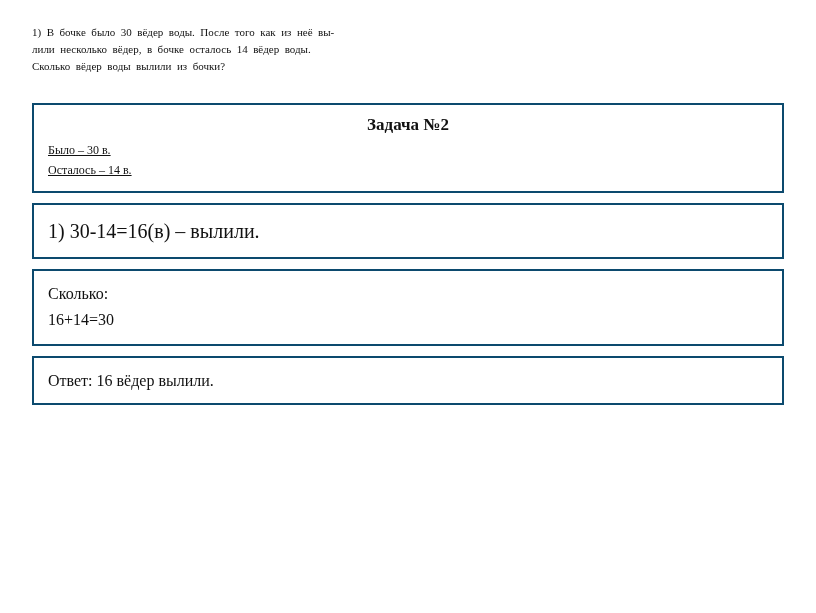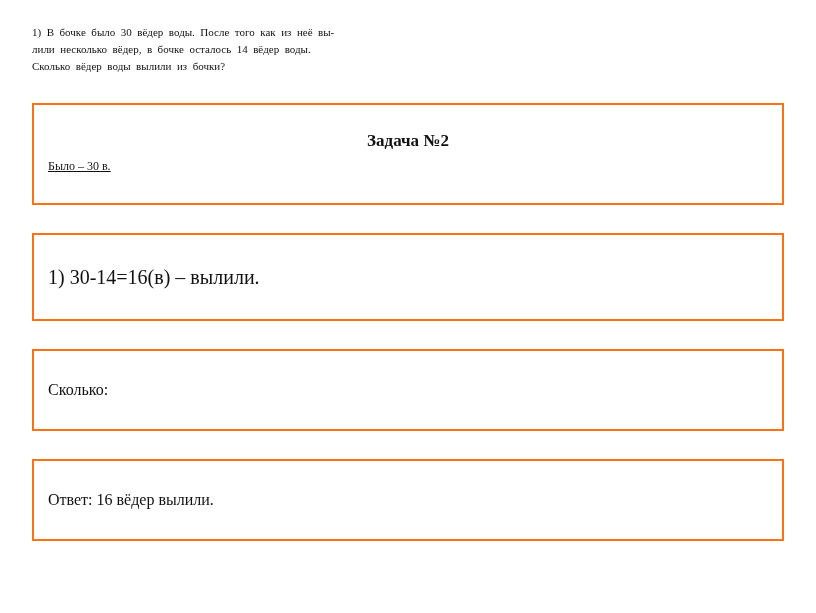--- a/index.html
+++ b/index.html
@@ -19,23 +19,23 @@
 
     .problem-text {
       font-size: 11px;
       line-height: 1.55;
       margin-bottom: 28px;
       text-align: justify;
       font-family: 'Times New Roman', Times, serif;
     }
 
     .box {
-      border: 2px solid #f97316;
-      margin-bottom: 28px;
-      padding: 26px 14px;
+      border: 2px solid #0c4a6e;
+      margin-bottom: 10px;
+      padding: 10px 14px;
     }
 
     .box-title {
       text-align: center;
       font-size: 17px;
       font-weight: bold;
       margin-bottom: 6px;
     }
 
     .box-line {
@@ -65,25 +65,27 @@
 
 <div class="problem-text">
   1)&nbsp; В&nbsp; бочке&nbsp; было&nbsp; 30&nbsp; вёдер&nbsp; воды.&nbsp; После&nbsp; того&nbsp; как&nbsp; из&nbsp; неё&nbsp; вы-<br>
   лили&nbsp; несколько&nbsp; вёдер,&nbsp; в&nbsp; бочке&nbsp; осталось&nbsp; 14&nbsp; вёдер&nbsp; воды.<br>
   Сколько&nbsp; вёдер&nbsp; воды&nbsp; вылили&nbsp; из&nbsp; бочки?
 </div>
 
 <div class="box">
   <div class="box-title">Задача №2</div>
   <div class="box-line">Было – 30 в.</div>
+  <div class="box-line">Осталось – 14 в.</div>
 </div>
 
 <div class="box">
   <div class="box-solution">1) 30-14=16(в) – вылили.</div>
 </div>
 
 <div class="box">
   <div class="box-check">Сколько:</div>
+  <div class="box-check">16+14=30</div>
 </div>
 
 <div class="box">
   <div class="box-answer">Ответ: 16 вёдер вылили.</div>
 </div>
 
 </body></html>

